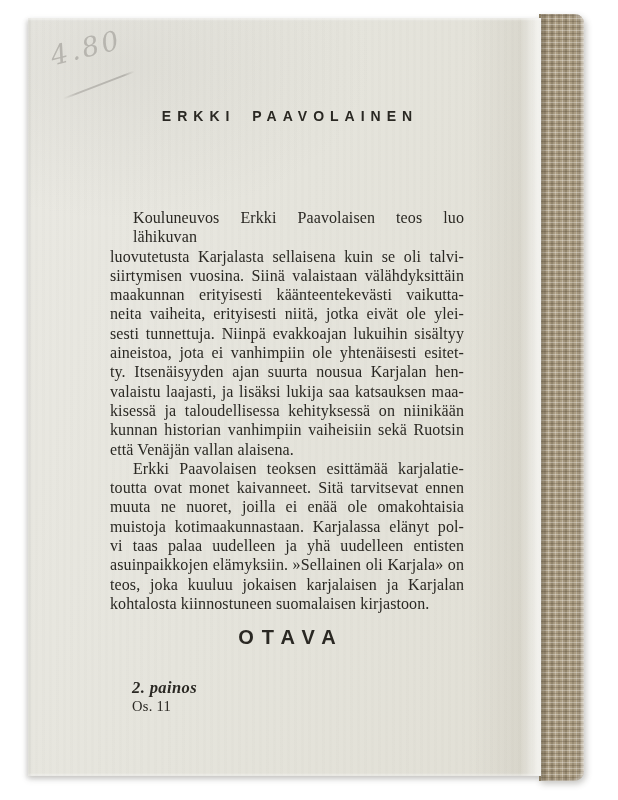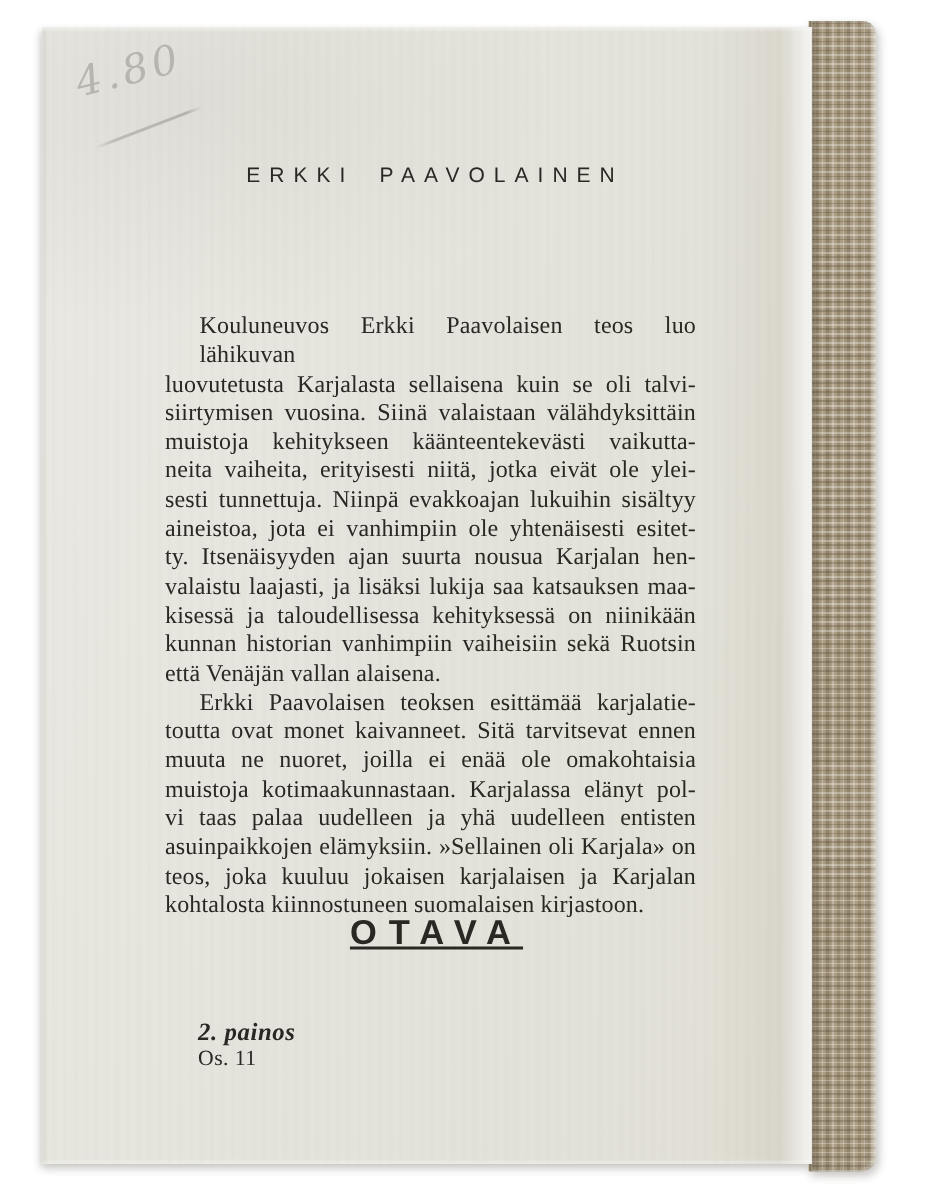--- a/index.html
+++ b/index.html
@@ -50,44 +50,44 @@
   .pencil-underline{
     position:absolute;left:11px;top:52px;width:76px;height:2px;
     background:linear-gradient(to right, rgba(0,0,0,0), #bdbbb5 18%, #b5b3ad 85%, rgba(0,0,0,0));
     transform:rotate(-21deg);
   }
 
   .text-col{position:absolute;left:82px;top:0;width:354px;height:100%;}
 
   .author{
     position:absolute;top:90px;left:0;width:100%;text-align:center;
-    font-family:"Liberation Sans",sans-serif;font-weight:normal;
+    font-family:"Liberation Sans",sans-serif;font-weight:bold;
     font-size:14px;letter-spacing:6px;word-spacing:7px;color:var(--text);
     white-space:nowrap;text-indent:6px;
   }
   .title{
     position:absolute;top:117px;left:0;width:100%;text-align:center;
     font-family:"Liberation Serif",serif;font-style:italic;
     font-size:28.5px;letter-spacing:.6px;color:var(--title);
     white-space:nowrap;
   }
 
   .blurb{position:absolute;top:190px;left:0;width:100%;color:var(--text);}
   .body-line{
     font-size:16px;line-height:19.3px;letter-spacing:.1px;
     text-align:justify;text-align-last:justify;text-justify:inter-word;
   }
   .body-line.indent{padding-left:23px;}
   .body-line.last{text-align-last:left;}
 
   .publisher{
-    position:absolute;top:590px;left:0;width:100%;text-align:center;
+    position:absolute;top:608px;left:0;width:100%;text-align:center;
     font-family:"Liberation Sans",sans-serif;font-weight:bold;
-    font-size:23px;letter-spacing:8px;color:var(--text);
-    white-space:nowrap;text-indent:8px;text-decoration:underline;
+    font-size:20px;letter-spacing:8px;color:var(--text);
+    white-space:nowrap;text-indent:8px;
   }
 
   .footer-row{
     position:absolute;top:660px;left:0;width:100%;
     display:flex;justify-content:space-between;align-items:baseline;color:var(--text);flex-direction:column;
   }
   .edition{margin-left:22px;font-weight:bold;font-style:italic;font-size:16.5px;letter-spacing:.4px;}
   .catalog{font-size:14.5px;letter-spacing:.3px;}
 </style>
 </head>
@@ -107,21 +107,21 @@
 
       <div class="text-col">
 
         <div class="author">ERKKI PAAVOLAINEN</div>
 
 
         <div class="blurb">
             <div class="body-line indent">Kouluneuvos Erkki Paavolaisen teos luo lähikuvan</div>
             <div class="body-line">luovutetusta Karjalasta sellaisena kuin se oli talvi-</div>
             <div class="body-line">siirtymisen vuosina. Siinä valaistaan välähdyksittäin</div>
-            <div class="body-line">muistoja kehitykseen käänteentekevästi vaikutta-</div>
+            <div class="body-line">maakunnan erityisesti käänteentekevästi vaikutta-</div>
             <div class="body-line">neita vaiheita, erityisesti niitä, jotka eivät ole ylei-</div>
             <div class="body-line">sesti tunnettuja. Niinpä evakkoajan lukuihin sisältyy</div>
             <div class="body-line">aineistoa, jota ei vanhimpiin ole yhtenäisesti esitet-</div>
             <div class="body-line">ty. Itsenäisyyden ajan suurta nousua Karjalan hen-</div>
             <div class="body-line">valaistu laajasti, ja lisäksi lukija saa katsauksen maa-</div>
             <div class="body-line">kisessä ja taloudellisessa kehityksessä on niinikään</div>
             <div class="body-line">kunnan historian vanhimpiin vaiheisiin sekä Ruotsin</div>
             <div class="body-line last">että Venäjän vallan alaisena.</div>
             <div class="body-line indent">Erkki Paavolaisen teoksen esittämää karjalatie-</div>
             <div class="body-line">toutta ovat monet kaivanneet. Sitä tarvitsevat ennen</div>

